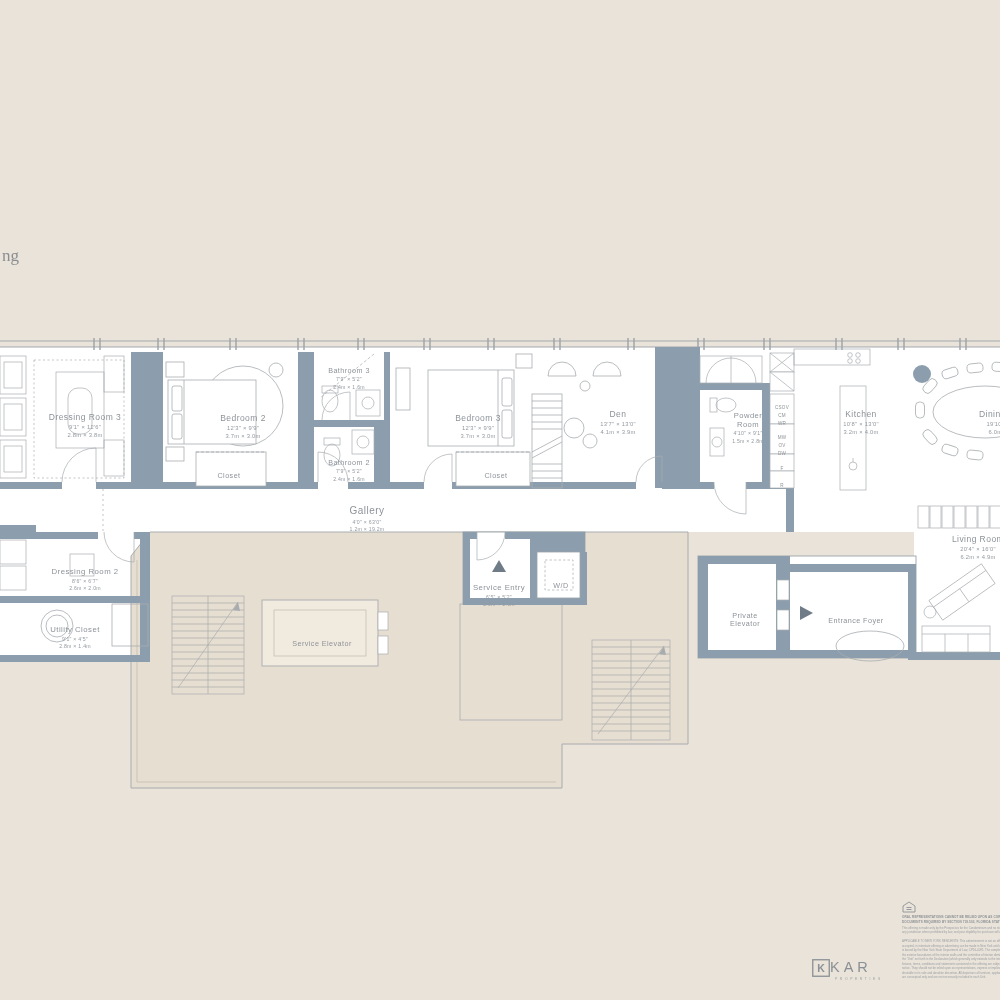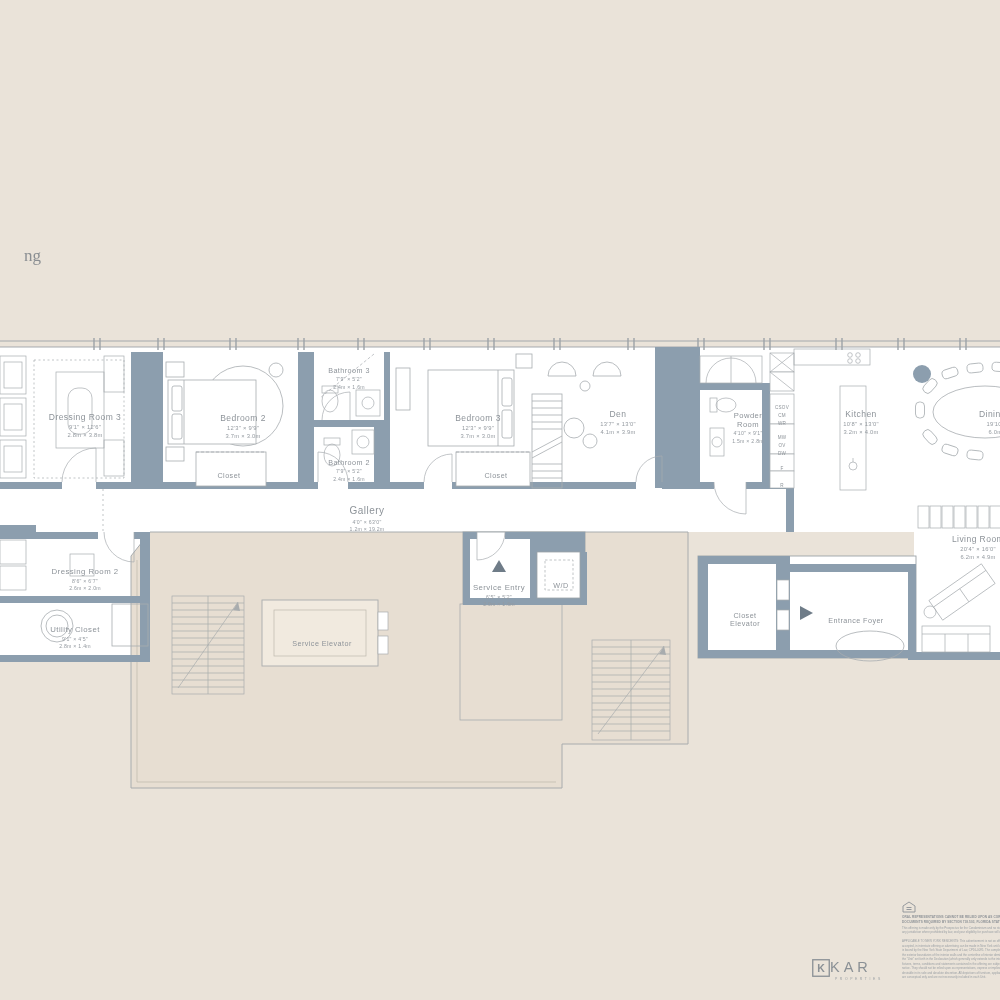--- a/index.html
+++ b/index.html
@@ -7,21 +7,21 @@
   .page{position:relative;width:1000px;height:1000px;background:#EAE3D9;overflow:hidden;}
   svg{position:absolute;left:0;top:0;}
   .lbl{position:absolute;transform:translate(-50%,-50%);text-align:center;color:#8D9399;
        letter-spacing:.45px;white-space:nowrap;line-height:1.25;margin-top:7px;}
   .rn{font-size:8.5px;}
   .rd{font-size:5.8px;letter-spacing:.25px;margin-top:1px;color:#949AA0;}
   .wrap{white-space:normal;width:52px;line-height:1.15;}
   .small-lbl{font-size:7.2px;}
   .tiny{font-size:4.6px;letter-spacing:.2px;color:#8D9399;}
   .fragment{position:absolute;left:2px;top:246px;font-family:"Liberation Serif",serif;
-            font-size:17px;color:#8A8E92;margin-left:22px;}
+            font-size:17px;color:#8A8E92;}
   .legal{position:absolute;left:902px;color:#999FA4;}
   .legal .l{white-space:nowrap;}
   .lg1{top:915px;font-size:3.1px;line-height:4.6px;color:#8C9196;font-weight:bold;letter-spacing:.1px;}
   .lg2{top:926px;font-size:2.9px;line-height:4.4px;}
   .lg3{top:939px;font-size:2.9px;line-height:4.55px;}
   .brand{position:absolute;left:812px;top:959px;display:flex;align-items:center;color:#8A9095;}
   .brand-name{font-size:14.5px;letter-spacing:4px;margin-left:18px;font-weight:500;}
   .brand-sub{position:absolute;left:835px;top:977px;font-size:3.4px;letter-spacing:2.6px;color:#9AA0A4;}
 </style>
 </head>
@@ -444,21 +444,21 @@
 <div class="lbl" style="left:978px;top:541px">
   <div class="rn">Living Room</div>
   <div class="rd">20'4" × 16'0"</div>
   <div class="rd">6.2m × 4.9m</div>
 </div>
 
 <div class="lbl small-lbl" style="left:229px;top:468px">Closet</div>
 <div class="lbl small-lbl" style="left:496px;top:468px">Closet</div>
 <div class="lbl small-lbl" style="left:561px;top:578px">W/D</div>
 <div class="lbl small-lbl" style="left:322px;top:636px">Service Elevator</div>
-<div class="lbl small-lbl wrap" style="left:745px;top:613px;width:46px">Closet Elevator</div>
+<div class="lbl small-lbl wrap" style="left:745px;top:613px;width:46px">Private Elevator</div>
 <div class="lbl small-lbl" style="left:856px;top:613px">Entrance Foyer</div>
 
 <div class="lbl tiny" style="left:782px;top:401px">CSOV</div>
 <div class="lbl tiny" style="left:782px;top:409px">CM</div>
 <div class="lbl tiny" style="left:782px;top:417px">WR</div>
 <div class="lbl tiny" style="left:782px;top:431px">MW</div>
 <div class="lbl tiny" style="left:782px;top:439px">OV</div>
 <div class="lbl tiny" style="left:782px;top:447px">DW</div>
 <div class="lbl tiny" style="left:782px;top:462px">F</div>
 <div class="lbl tiny" style="left:782px;top:479px">R</div>

